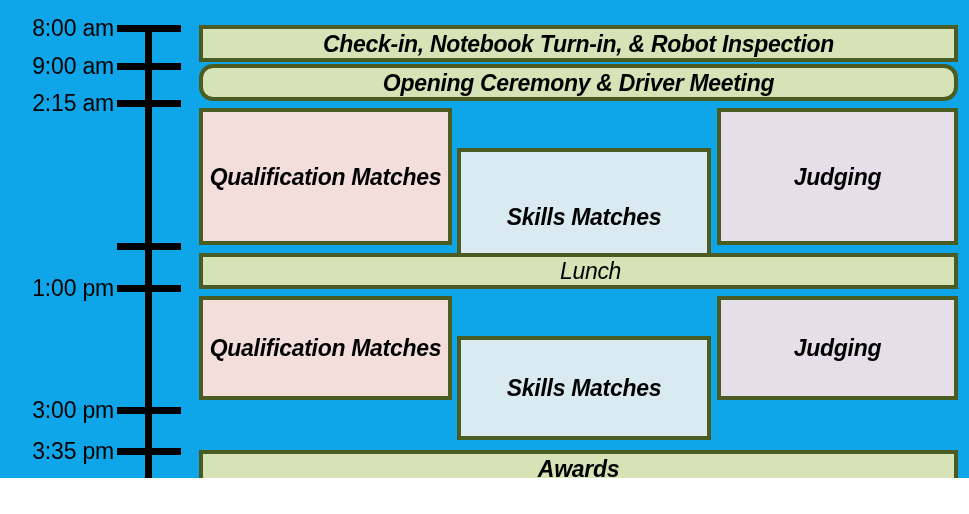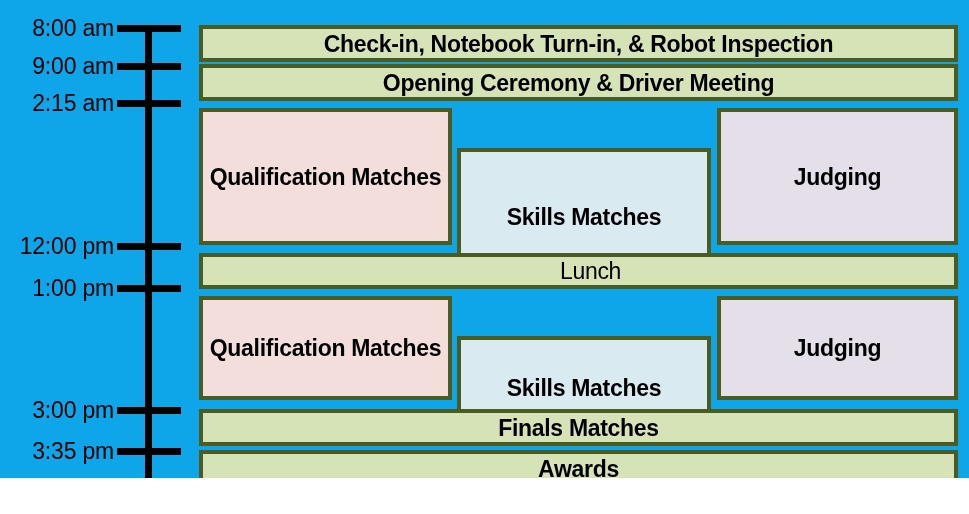--- a/index.html
+++ b/index.html
@@ -64,52 +64,51 @@
     padding: 0 6px;
   }
   .block.bold { font-weight: bold; }
   .block.regular { font-weight: normal; }
 
   .fill-green    { background: #d6e3b6; }
   .fill-pink     { background: #f3dedc; }
   .fill-blue     { background: #daeaf1; margin-top: 40px; }
   .fill-lavender { background: #e4dfe9; }
 
-  .block-label { display: block; }
+  .block-label { display: block; font-style: italic; }
 </style>
 </head>
 <body>
 
 <div id="diagram">
 
   <div class="axis-spine"></div>
 
   <div class="tick" style="top:25px;"></div>
   <div class="tick" style="top:63px;"></div>
   <div class="tick" style="top:100px;"></div>
   <div class="tick" style="top:243px;"></div>
   <div class="tick" style="top:285px;"></div>
   <div class="tick" style="top:407px;"></div>
   <div class="tick" style="top:448px;"></div>
   <div class="tick" style="top:490px;"></div>
 
   <div class="time-label" style="top:17px;">8:00 am</div>
   <div class="time-label" style="top:55px;">9:00 am</div>
   <div class="time-label" style="top:92px;">2:15 am</div>
-  <div class="time-label" style="top:235px;">12:00 pm</div>
   <div class="time-label" style="top:277px;margin-left:32px;">1:00 pm</div>
   <div class="time-label" style="top:399px;">3:00 pm</div>
   <div class="time-label" style="top:440px;">3:35 pm</div>
   <div class="time-label" style="top:482px;">4:00 pm</div>
 
   <div class="block bold fill-green" style="left:199px; top:25px; width:759px; height:37px;">
     <span class="block-label">Check-in, Notebook Turn-in, &amp; Robot Inspection</span>
   </div>
 
-  <div class="block bold fill-green" style="left:199px; top:64px; width:759px; height:37px;">
+  <div class="block bold fill-green" style="left:199px; top:64px; width:759px; height:37px;border-radius:14px;">
     <span class="block-label">Opening Ceremony &amp; Driver Meeting</span>
   </div>
 
   <div class="block bold fill-pink" style="left:199px; top:108px; width:253px; height:137px;">
     <span class="block-label">Qualification Matches</span>
   </div>
 
   <div class="block bold fill-blue" style="left:457px; top:108px; width:254px; height:137px;">
     <span class="block-label">Skills Matches</span>
   </div>
@@ -127,21 +126,18 @@
   </div>
 
   <div class="block bold fill-blue" style="left:457px; top:296px; width:254px; height:104px;">
     <span class="block-label">Skills Matches</span>
   </div>
 
   <div class="block bold fill-lavender" style="left:717px; top:296px; width:241px; height:104px;">
     <span class="block-label">Judging</span>
   </div>
 
-  <div class="block bold fill-green" style="left:199px; top:409px; width:759px; height:37px;">
-    <span class="block-label">Finals Matches</span>
-  </div>
 
   <div class="block bold fill-green" style="left:199px; top:450px; width:759px; height:38px;align-items:center;">
     <span class="block-label">Awards</span>
   </div>
 
 </div>
 
 </body></html>

